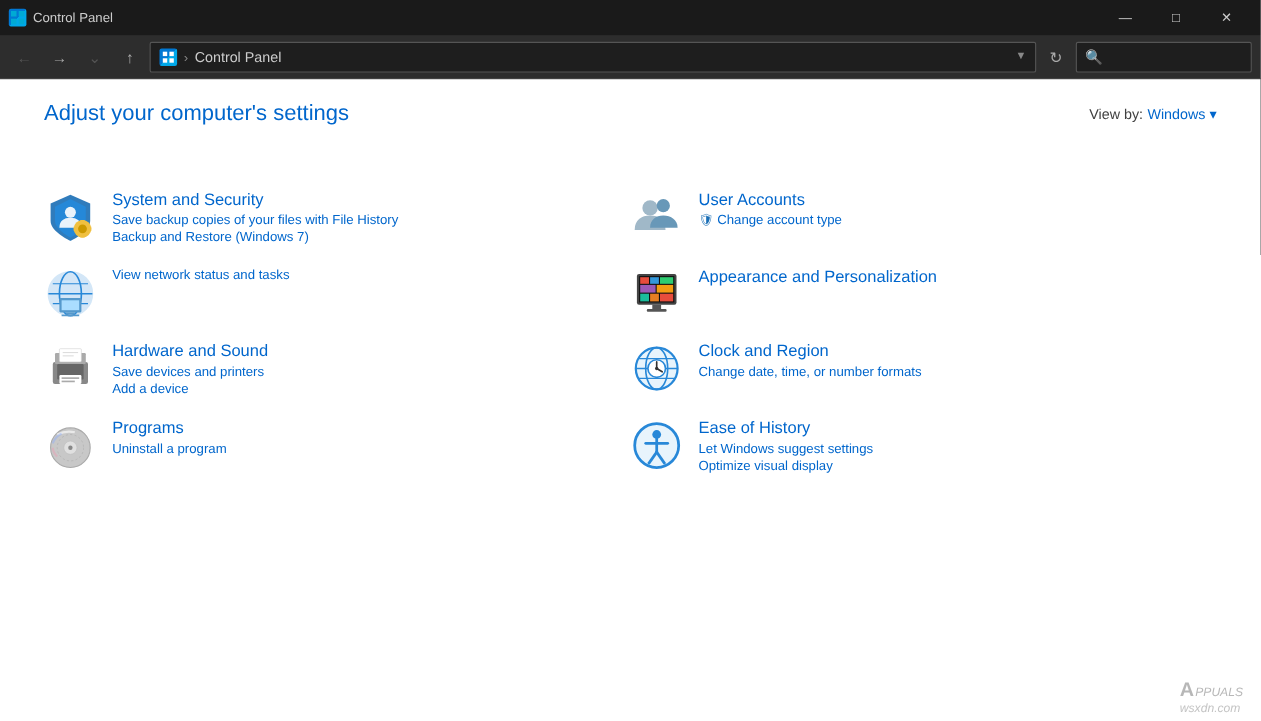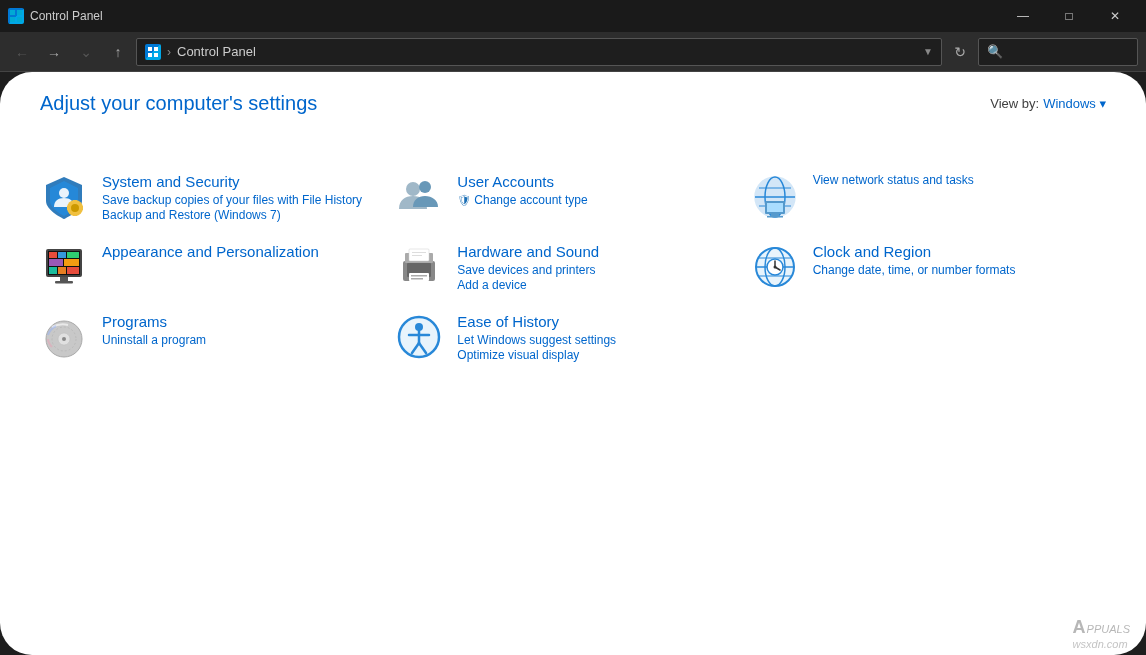--- a/index.html
+++ b/index.html
@@ -139,39 +139,38 @@
       font-size: 13px;
       gap: 4px;
     }
 
     
     .main-content {
       background: white;
       height: calc(655px - 32px - 40px);
       padding: 20px 40px;
       overflow-y: auto;
-      border-radius: 32px;
     }
     .page-title {
       color: #0066cc;
       font-size: 20px;
       font-weight: 300;
       margin-bottom: 24px;
     }
     .header-row {
       display: flex;
       justify-content: space-between;
       align-items: flex-start;
       margin-bottom: 24px;
     }
 
     
     .panels-grid {
       display: grid;
-      grid-template-columns: 1fr 1fr 1fr;
+      grid-template-columns: 1fr 1fr;
       gap: 0;
     }
     .panel-item {
       display: flex;
       align-items: flex-start;
       gap: 14px;
       padding: 10px 16px 10px 0;
     }
     .panel-icon {
       width: 48px;

